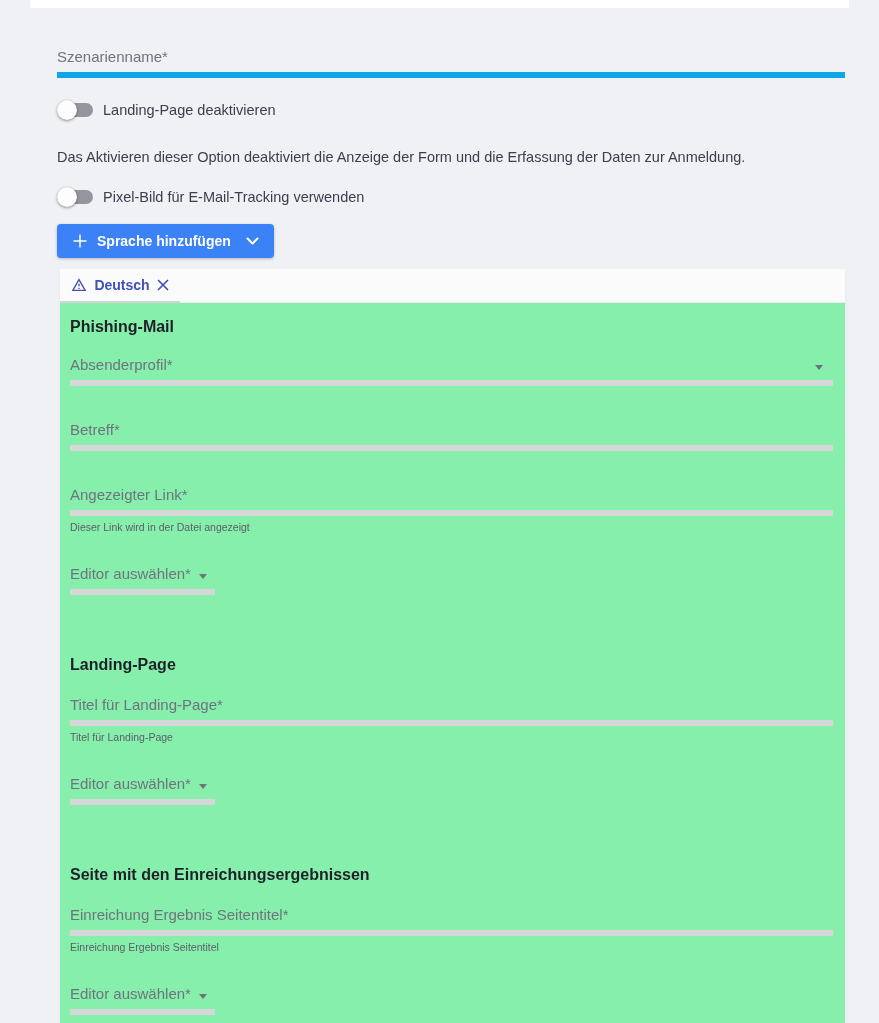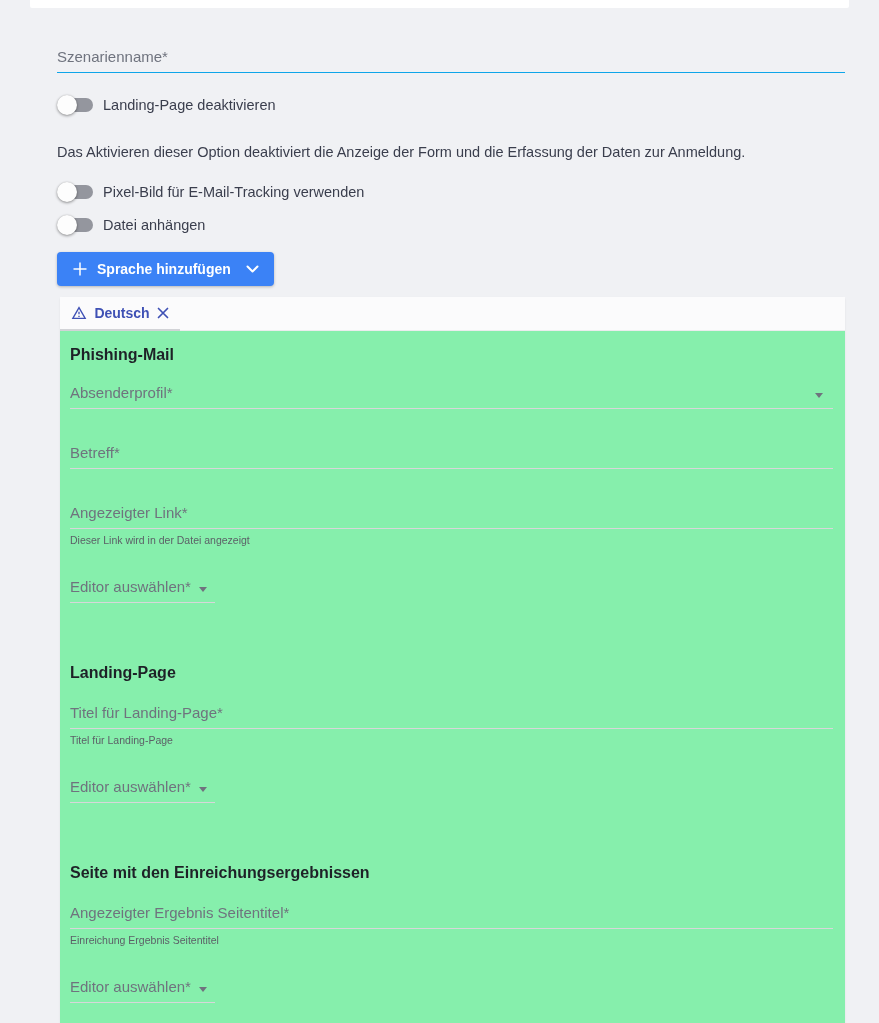--- a/index.html
+++ b/index.html
@@ -17,21 +17,21 @@
     background: #ffffff;
     border-radius: 0 0 2px 2px;
   }
   .content {
     position: absolute; left: 57px; top: 0;
     width: 788px;
   }
   
   .mat-field {
     position: relative;
-    border-bottom: 1px solid #0ea5e9;
+    border-bottom: 6px solid #0ea5e9;
     padding-bottom: 6px;
   }
   .mat-field .flabel {
     font-size: 15px; color: #6f737e; line-height: 18px;
   }
   .card .mat-field { border-bottom-color: #d7d7d9; }
   .select-arrow {
     position: absolute; right: 10px; bottom: 10px;
     width: 0; height: 0;
     border-left: 4px solid transparent;
@@ -137,27 +137,20 @@
     
     <div class="toggle-row mt-t2">
       <div class="toggle">
         <div class="track"></div>
         <div class="thumb"></div>
       </div>
       <div class="toggle-label">Pixel-Bild für E-Mail-Tracking verwenden</div>
     </div>
 
     
-    <div class="toggle-row mt-t3">
-      <div class="toggle">
-        <div class="track"></div>
-        <div class="thumb"></div>
-      </div>
-      <div class="toggle-label">Datei anhängen</div>
-    </div>
 
     
     <button class="add-lang-btn">
       <span class="plus">
         <svg width="16" height="16" viewBox="0 0 16 16">
             <path d="M8 1.5v13M1.5 8h13" stroke="#ffffff" stroke-width="1.5" fill="none"></path>
           </svg>
       </span>
       <span>Sprache hinzufügen</span>
       <span class="chev">
@@ -221,21 +214,21 @@
 
         <div class="mat-field editor-field mt-ed">
           <div class="flabel">Editor auswählen*</div>
           <span class="select-arrow"></span>
         </div>
 
         <div class="section-title mt-sec">Seite mit den Einreichungsergebnissen</div>
 
         <div class="mt-secf">
           <div class="mat-field">
-            <div class="flabel">Angezeigter Ergebnis Seitentitel*</div>
+            <div class="flabel">Einreichung Ergebnis Seitentitel*</div>
           </div>
           <div class="hint">Einreichung Ergebnis Seitentitel</div>
         </div>
 
         <div class="mat-field editor-field mt-ed">
           <div class="flabel">Editor auswählen*</div>
           <span class="select-arrow"></span>
         </div>
 
       </div>

